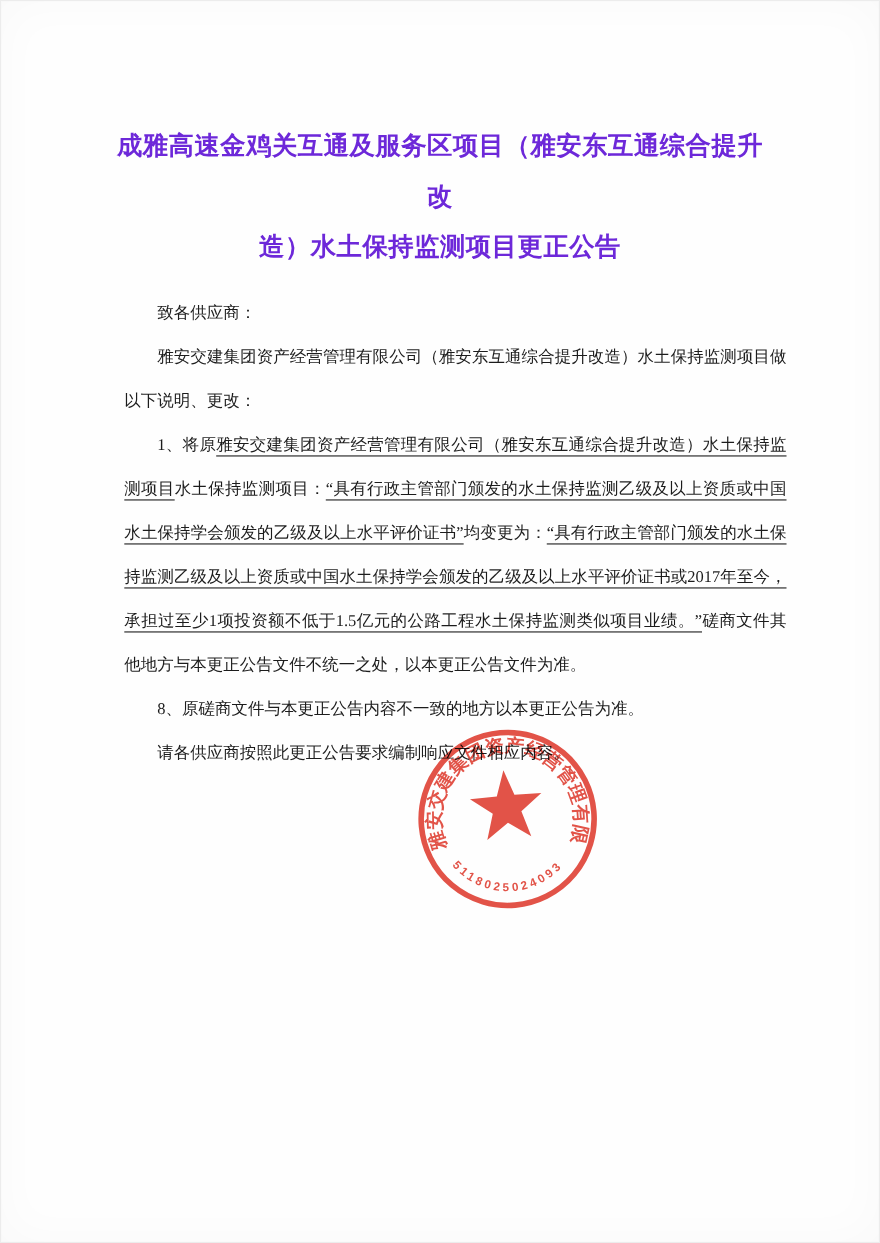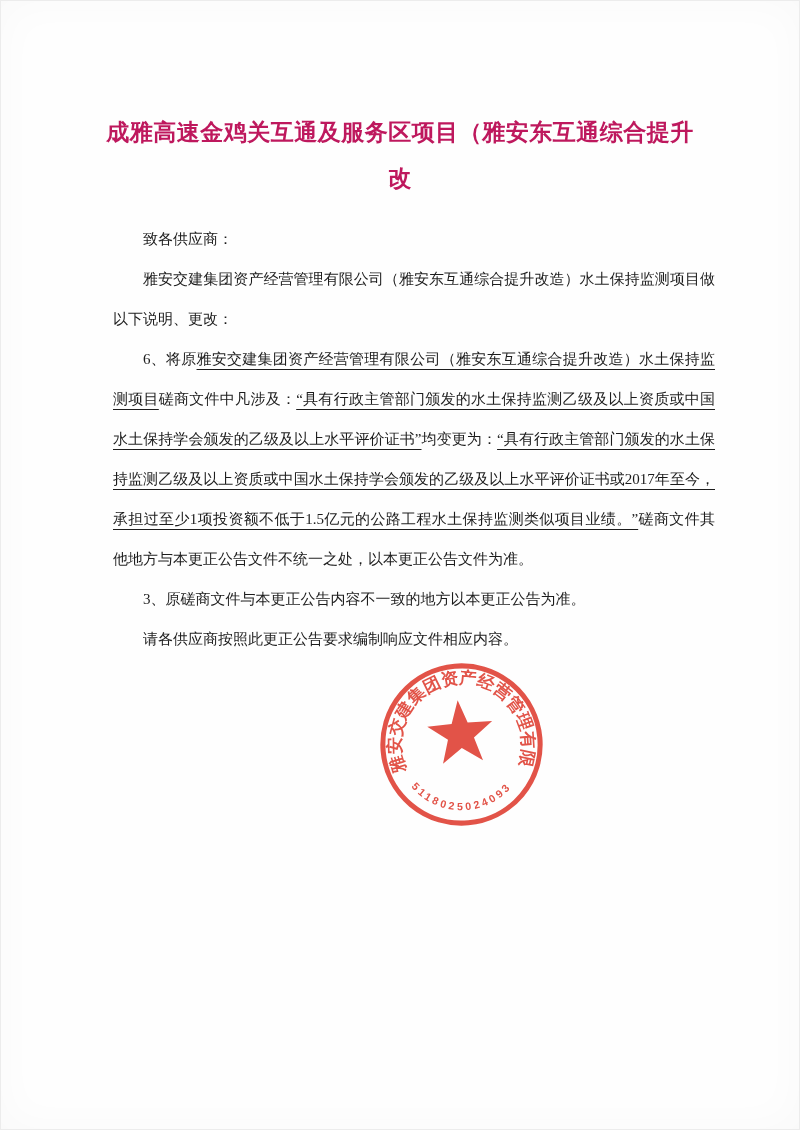--- a/index.html
+++ b/index.html
@@ -16,21 +16,21 @@
     color: #1c1c1c;
     font-family: "Liberation Serif", "DejaVu Serif", serif;
   }
   .doc-title {
     margin: 108px 100px 0 100px;
     text-align: center;
     font-family: "Liberation Sans", "DejaVu Sans", sans-serif;
     font-weight: bold;
     font-size: 23px;
     line-height: 46px;
-    color: #be185d;
+    color: #6d28d9;
     letter-spacing: 0.5px;
   }
   .body-text {
     margin: 18px 73px 0 112px;
     width: 602px;
     font-size: 15px;
     line-height: 40px;
     text-align: justify;
     text-justify: inter-ideograph;
     word-break: break-all;
@@ -58,27 +58,28 @@
   .seal .ring-text { font-family: "Liberation Sans", "DejaVu Sans", sans-serif; font-weight: bold; font-size: 18.5px; }
   .seal .serial-text { font-family: "Liberation Sans", "DejaVu Sans", sans-serif; font-weight: bold; font-size: 11.5px; letter-spacing: 3.2px; }
 </style>
 </head>
 <body>
 
 <div class="page">
 
   <div class="doc-title">
     <div>成雅高速金鸡关互通及服务区项目（雅安东互通综合提升改</div>
+    <div>造）水土保持监测项目更正公告</div>
   </div>
 
   <div class="body-text">
     <p class="para"><span>致各供应商：</span></p>
     <p class="para"><span>雅安交建集团资产经营管理有限公司（雅安东互通综合提升改造）水土保持监测项目做以下说明、更改：</span></p>
-    <p class="para"><span>6、将原</span><span class="u">雅安交建集团资产经营管理有限公司（雅安东互通综合提升改造）水土保持监测项目</span><span>磋商文件中凡涉及：</span><span class="u">“具有行政主管部门颁发的水土保持监测乙级及以上资质或中国水土保持学会颁发的乙级及以上水平评价证书”</span><span>均变更为：</span><span class="u">“具有行政主管部门颁发的水土保持监测乙级及以上资质或中国水土保持学会颁发的乙级及以上水平评价证书或2017年至今，承担过至少1项投资额不低于1.5亿元的公路工程水土保持监测类似项目业绩。”</span><span>磋商文件其他地方与本更正公告文件不统一之处，以本更正公告文件为准。</span></p>
-    <p class="para"><span>3、原磋商文件与本更正公告内容不一致的地方以本更正公告为准。</span></p>
+    <p class="para"><span>1、将原</span><span class="u">雅安交建集团资产经营管理有限公司（雅安东互通综合提升改造）水土保持监测项目</span><span>水土保持监测项目：</span><span class="u">“具有行政主管部门颁发的水土保持监测乙级及以上资质或中国水土保持学会颁发的乙级及以上水平评价证书”</span><span>均变更为：</span><span class="u">“具有行政主管部门颁发的水土保持监测乙级及以上资质或中国水土保持学会颁发的乙级及以上水平评价证书或2017年至今，承担过至少1项投资额不低于1.5亿元的公路工程水土保持监测类似项目业绩。”</span><span>磋商文件其他地方与本更正公告文件不统一之处，以本更正公告文件为准。</span></p>
+    <p class="para"><span>8、原磋商文件与本更正公告内容不一致的地方以本更正公告为准。</span></p>
     <p class="para"><span>请各供应商按照此更正公告要求编制响应文件相应内容。</span></p>
   </div>
 
   <div class="sig-block">
   </div>
 
   <svg class="seal" viewBox="0 0 200 200" xmlns="http://www.w3.org/2000/svg">
     <g transform="translate(100,100) rotate(-5)">
       <circle class="ring" r="85" stroke="#df3b2e"></circle>
       <path id="sealTopArc" d="M -62,22.6 A 66,66 0 1 1 62,22.6" fill="none"></path>

